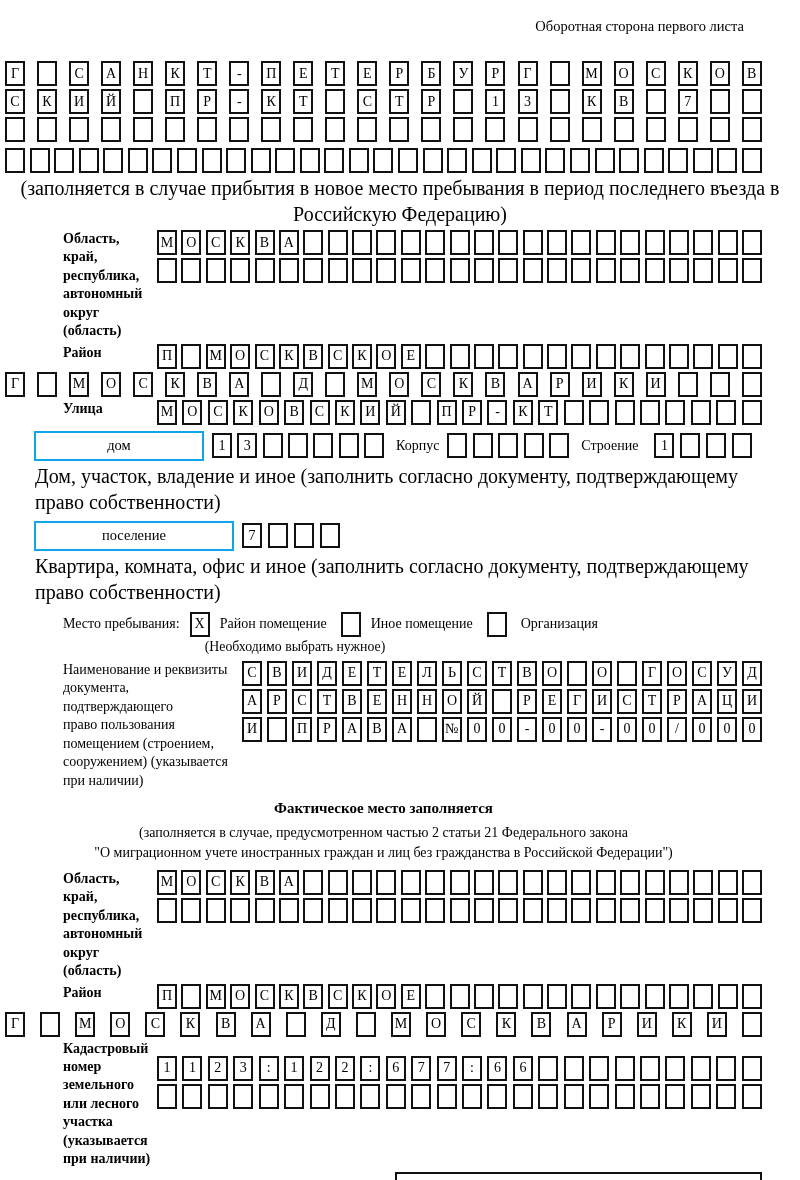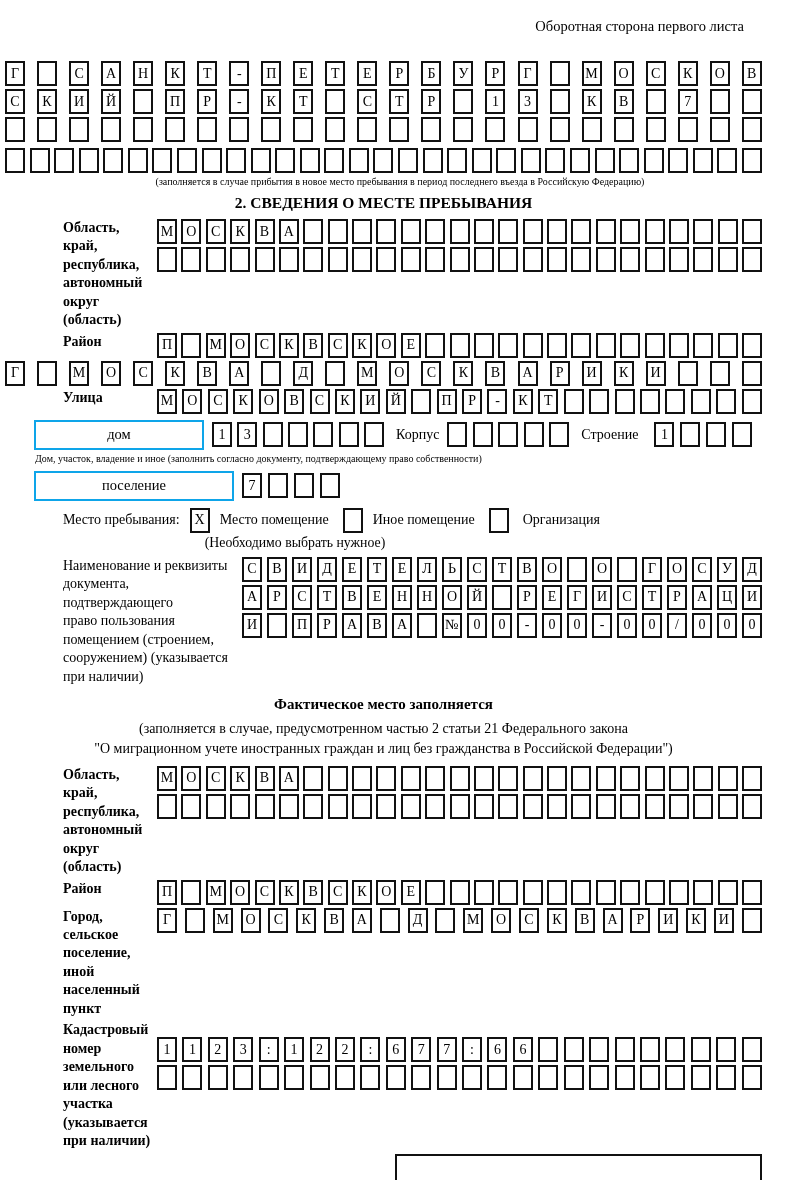--- a/index.html
+++ b/index.html
@@ -46,21 +46,21 @@
     border:2px solid #111;
     display:inline-flex;
     align-items:center;
     justify-content:center;
     font-size:14px;
     line-height:1;
     background:#fff;
   }
   .fullrow{margin-bottom:2px;}
   .caption{
-    font-size:10px;
+    font-size:20px;
     line-height:1.3;
     margin:1px 0 3px 0;
   }
   .caption.center{text-align:center;margin-right:-33px;}
   .caption.indent{margin-left:30px;}
   .sec-title{
     text-align:center;
     font-weight:bold;
     font-size:15.5px;
     margin:6px 0 7px 0;
@@ -235,21 +235,20 @@
       <span class="cbox"></span>
       <span class="cbox"></span>
       <span class="cbox"></span>
       <span class="cbox"></span>
       <span class="cbox"></span>
       <span class="cbox"></span>
       <span class="cbox"></span>
     </div>
   <div class="caption center">(заполняется в случае прибытия в новое место пребывания в период последнего въезда в Российскую Федерацию)</div>
 
-  <div class="sec-title">2. СВЕДЕНИЯ О МЕСТЕ ПРЕБЫВАНИЯ</div>
 
   <div class="frow">
     <div class="flabel w152">Область, край,
 республика,
 автономный
 округ (область)</div>
     <div class="rows-stack">
       <div class="cells">
           <span class="cbox">М</span>
           <span class="cbox">О</span>
@@ -428,25 +427,26 @@
 
   <div class="house-row">
     <div class="bigbox bb200">поселение</div>
     <div class="cells fixed wc98">
         <span class="cbox">7</span>
         <span class="cbox"></span>
         <span class="cbox"></span>
         <span class="cbox"></span>
       </div>
   </div>
+  <div class="caption indent">Квартира, комната, офис и иное (заполнить согласно документу, подтверждающему право собственности)</div>
 
   <div class="stay-row">
     <span class="stay-label">Место пребывания:</span>
     <span class="cbox">X</span>
-    <span class="opt">Место помещение</span>
+    <span class="opt">Район помещение</span>
     <span class="cbox opt2"></span>
     <span class="opt">Иное помещение</span>
     <span class="cbox opt2"></span>
     <span class="opt opt2">Организация</span>
   </div>
   <div class="choose-note">(Необходимо выбрать нужное)</div>
 
   <div class="frow doc-block">
     <div class="flabel w237">Наименование и реквизиты
 документа, подтверждающего
@@ -621,22 +621,20 @@
         <span class="cbox"></span>
         <span class="cbox"></span>
         <span class="cbox"></span>
         <span class="cbox"></span>
         <span class="cbox"></span>
         <span class="cbox"></span>
       </div>
   </div>
 
   <div class="frow">
-    <div class="flabel w152">Город, сельское поселение,
-иной населенный пункт</div>
     <div class="cells">
         <span class="cbox">Г</span>
         <span class="cbox"></span>
         <span class="cbox">М</span>
         <span class="cbox">О</span>
         <span class="cbox">С</span>
         <span class="cbox">К</span>
         <span class="cbox">В</span>
         <span class="cbox">А</span>
         <span class="cbox"></span>

